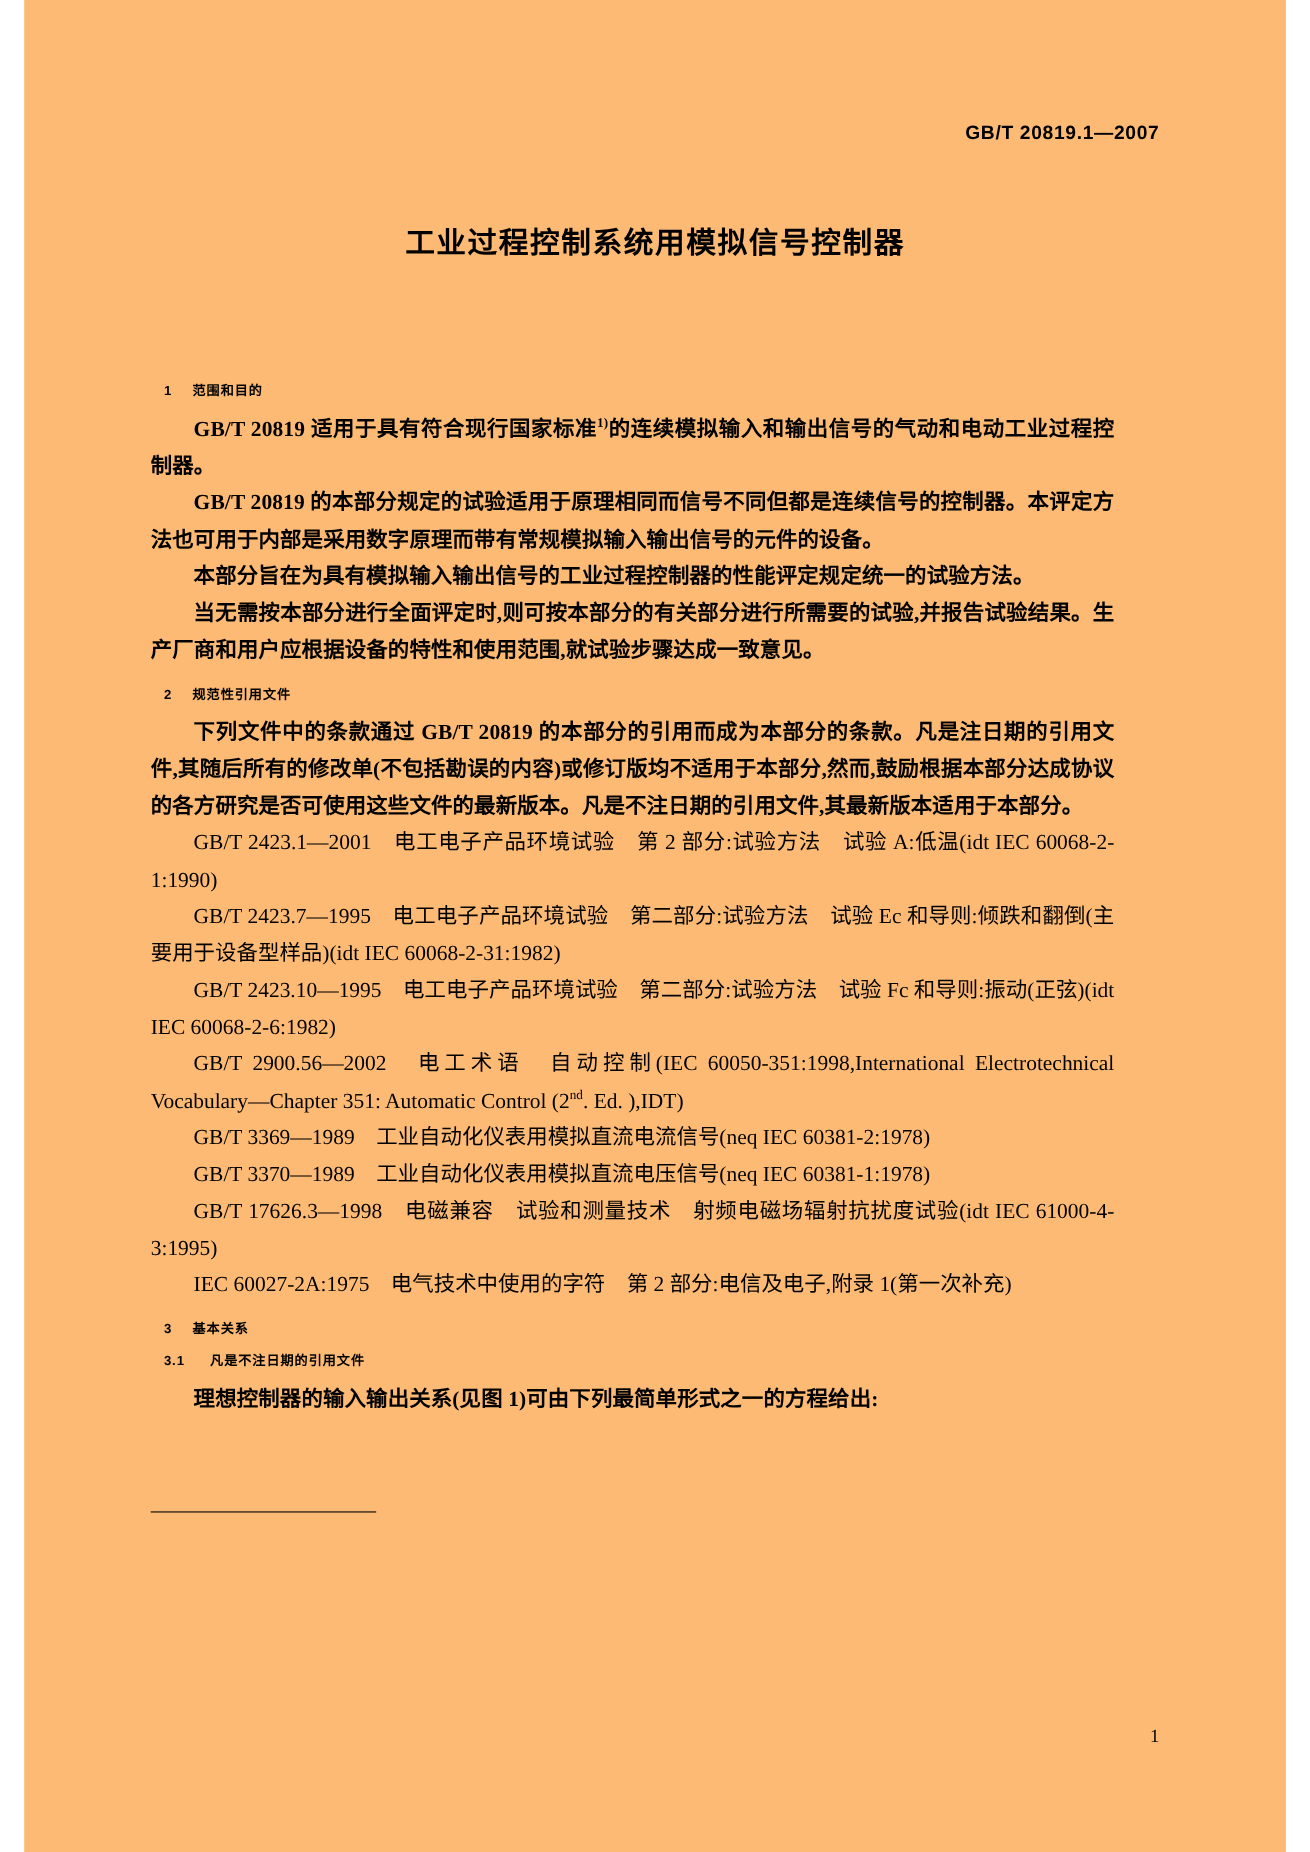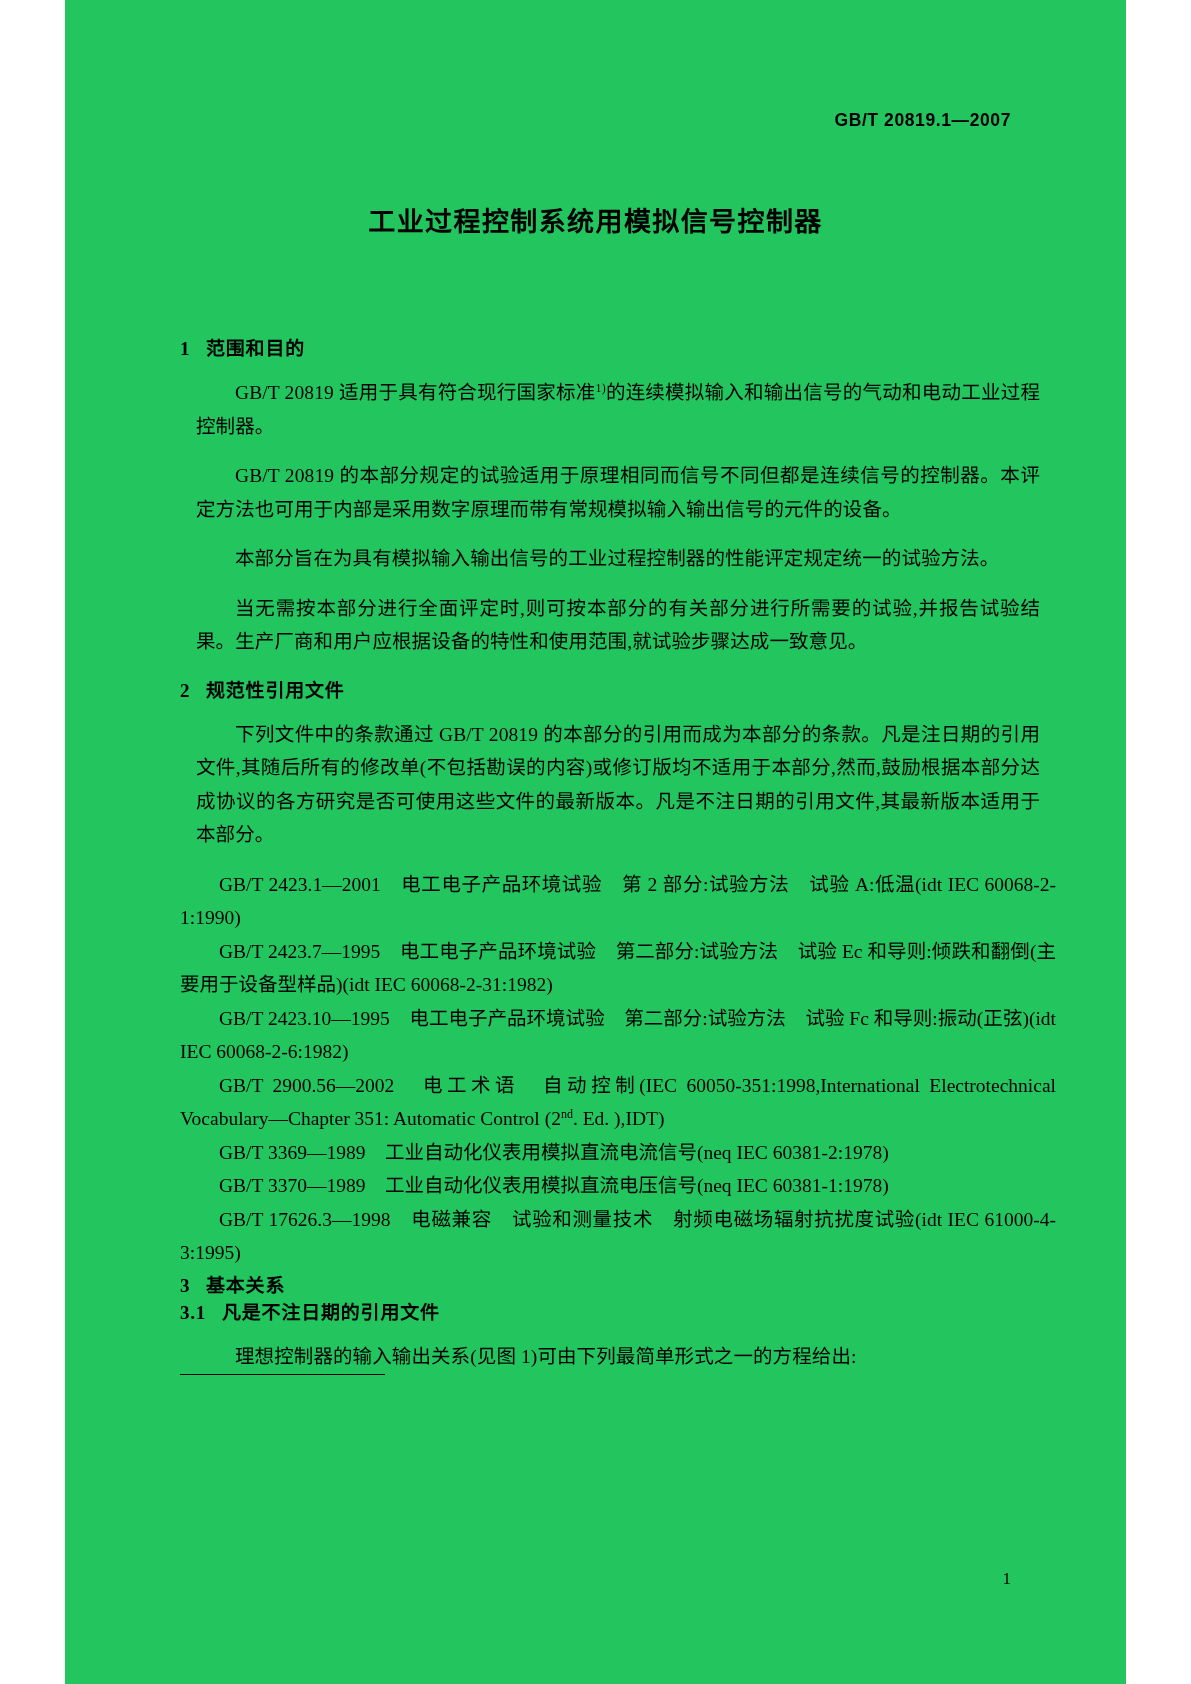--- a/index.html
+++ b/index.html
@@ -3,24 +3,24 @@
 <meta charset="utf-8">
 <title>GB/T 20819.1—2007</title>
 <style>
   html, body {
     margin: 0;
     padding: 0;
     background: #ffffff;
   }
   .page {
     position: relative;
-    width: 1061px;
+    width: 1147px;
     height: 1684px;
     margin: 0 auto;
-    background: #22c55e;
+    background: #fdba74;
     color: #000000;
     font-family: "Liberation Serif", "DejaVu Serif", serif;
     overflow: hidden;
     box-sizing: border-box;
     padding-left: 14px;
   }
 
   
   .page-header {
     position: absolute;
@@ -52,37 +52,38 @@
 
   
   .content {
     position: absolute;
     top: 333px;
     left: 115px;
     width: 876px;
   }
 
   h2.sec {
-    font-family: Liberation Serif, serif;
-    font-size: 19px;
-    font-weight: bold;
-    margin: 0;
+    font-family: Liberation Sans, sans-serif;
+    font-size: 12px;
+    font-weight: bold;
+    margin: 12px;
     padding: 0;
     letter-spacing: 0.8px;
   }
   .sec-num { display: inline-block; min-width: 26px; }
   .sec-num.wide { min-width: 42px; }
 
   p.para {
-    margin: 16px;
+    margin: 0;
     font-size: 19.5px;
     line-height: 33.5px;
     text-align: justify;
     text-justify: inter-ideograph;
     letter-spacing: 0.1px;
+    font-weight: bold;
   }
   p.indent { text-indent: 2em; }
 
   .gap-sec-before { margin-top: 27px; }
   .gap-sec-after  { margin-top: 15px; }
   .gap-ref        { margin-top: 2px; }
 
   sup.fn {
     font-size: 12px;
     vertical-align: super;
@@ -168,20 +169,21 @@
 
     <p class="ref">GB/T 2423.1—2001　电工电子产品环境试验　第 2 部分:试验方法　试验 A:低温(idt IEC 60068-2-1:1990)</p>
     <p class="ref">GB/T 2423.7—1995　电工电子产品环境试验　第二部分:试验方法　试验 Ec 和导则:倾跌和翻倒(主要用于设备型样品)(idt IEC 60068-2-31:1982)</p>
     <p class="ref">GB/T 2423.10—1995　电工电子产品环境试验　第二部分:试验方法　试验 Fc 和导则:振动(正弦)(idt IEC 60068-2-6:1982)</p>
 
     <p class="ref"><span>GB/T 2900.56—2002　电工术语　自动控制(IEC 60050-351:1998,International Electrotechnical Vocabulary—Chapter 351: Automatic Control (2</span><sup class="ord">nd</sup><span>. Ed. ),IDT)</span></p>
 
     <p class="ref">GB/T 3369—1989　工业自动化仪表用模拟直流电流信号(neq IEC 60381-2:1978)</p>
     <p class="ref">GB/T 3370—1989　工业自动化仪表用模拟直流电压信号(neq IEC 60381-1:1978)</p>
     <p class="ref">GB/T 17626.3—1998　电磁兼容　试验和测量技术　射频电磁场辐射抗扰度试验(idt IEC 61000-4-3:1995)</p>
+    <p class="ref">IEC 60027-2A:1975　电气技术中使用的字符　第 2 部分:电信及电子,附录 1(第一次补充)</p>
 
     <h2 class="sec gap-sec-before">
       <span class="sec-num">3</span><span>基本关系</span>
     </h2>
 
     <h2 class="sec gap-sec-before">
       <span class="sec-num wide">3.1</span><span>凡是不注日期的引用文件</span>
     </h2>
 
     <p class="para indent gap-sec-after">理想控制器的输入输出关系(见图 1)可由下列最简单形式之一的方程给出:</p>

